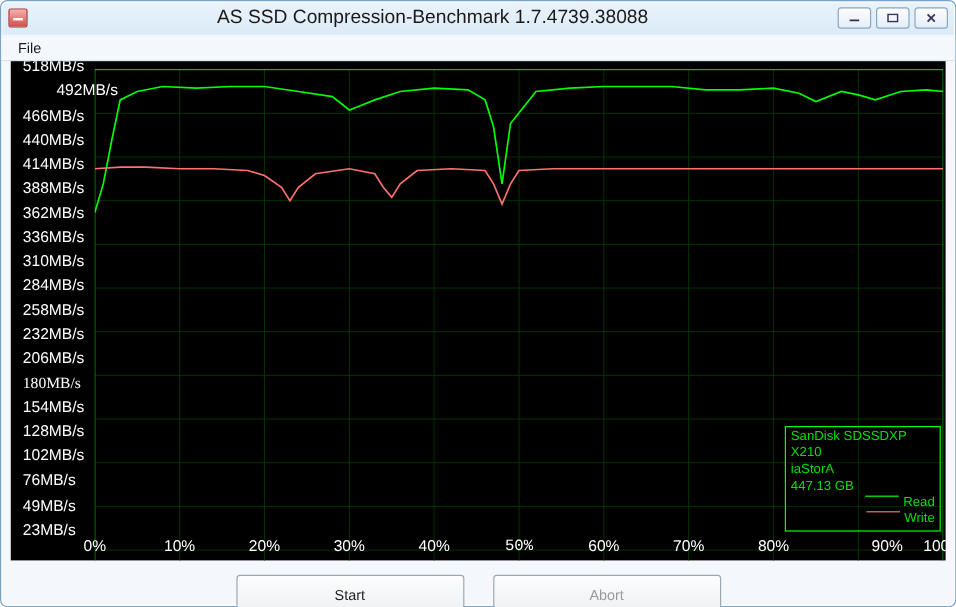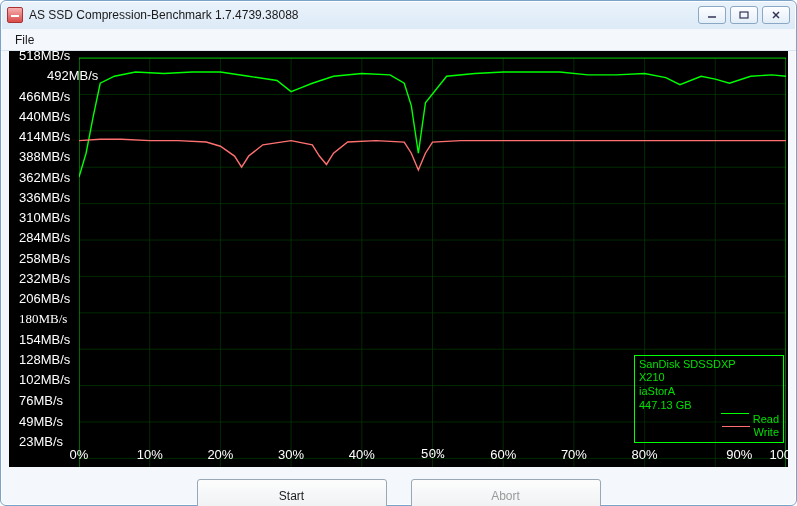--- a/index.html
+++ b/index.html
@@ -32,21 +32,21 @@
     width: 16px; height: 16px;
     background: linear-gradient(#f7b0b0, #d94b4b);
     border: 1px solid #a33;
     border-radius: 2px;
     position: relative;
   }
   .app-icon::after {
     content:"";
     position:absolute; left:3px; top:7px; width:8px; height:2px; background:#fff;
   }
-  .title-text { color: #1a1a1a; font-size: 12px; flex: 1; }
+  .title-text { color: #1a1a1a; font-size: 16px; flex: 1; text-align: center; }
   .win-controls { display: flex; gap: 4px; }
   .win-btn {
     width: 28px; height: 18px;
     border: 1px solid #8aa8c4;
     border-radius: 3px;
     background: linear-gradient(#fdfeff,#e4eef8);
     display:flex; align-items:center; justify-content:center;
     font-size:10px; color:#334;
   }
   .win-btn svg { display:block; }
@@ -98,21 +98,21 @@
   .x-axis {
     position: absolute;
     left: 70px; right: 2px; bottom: 0; height: 22px;
     color: #fff; font-size: 13px;
   }
   .x-tick { position: absolute; transform: translateX(-50%); top: 2px; }
   .legend-box {
     position: absolute;
     right: 4px;
     bottom: 24px;
-    width: 150px;
+    width: 130px;
     border: 1px solid #00ff00;
     color: #00e000;
     font-size: 11px;
     padding: 2px 4px;
     background: rgba(0,0,0,0.2);
     line-height: 1.25;
   }
   .legend-row { display:flex; align-items:flex-start; justify-content:flex-end; gap:4px; }
   .legend-swatch { width: 28px; height: 0; border-top: 1px solid; }
   .button-row {

